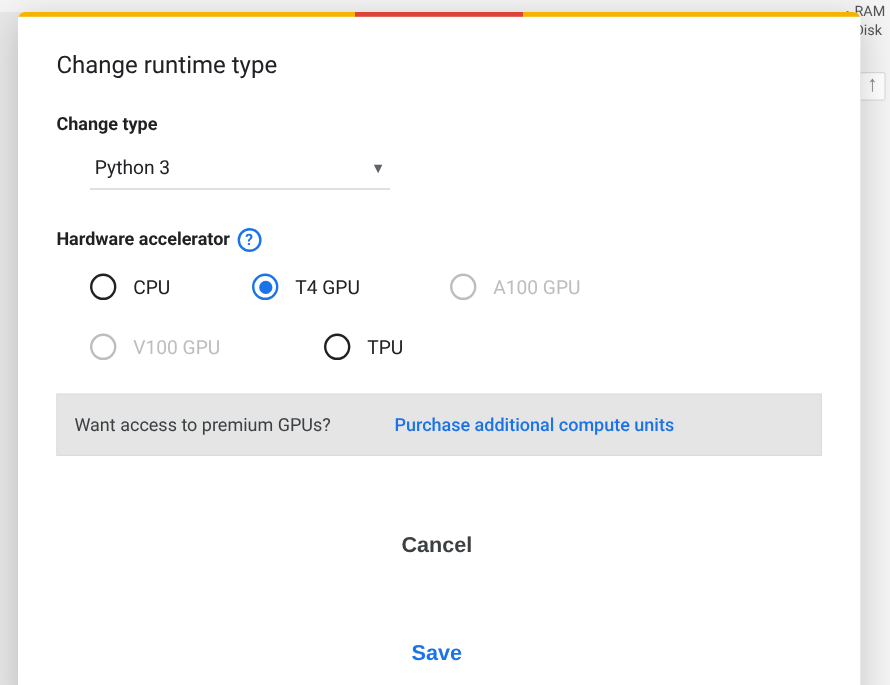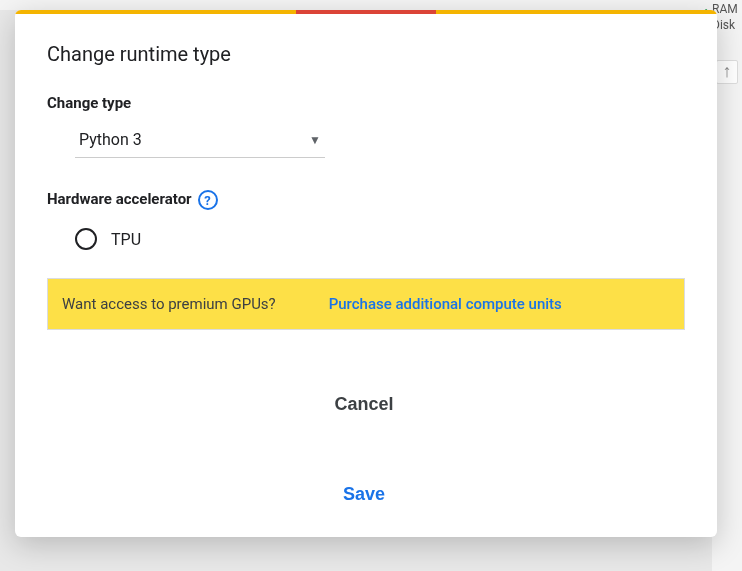--- a/index.html
+++ b/index.html
@@ -160,21 +160,21 @@
     }
     .radio-label {
       font-size: 16px;
       color: #202124;
     }
     .radio-label.disabled {
       color: #bdbdbd;
     }
     .promo-box {
       border: 1px solid #dadce0;
-      background: #fde047;
+      background: #e5e5e5;
       padding: 16px 14px;
       margin-top: 4px;
       display: flex;
       align-items: center;
       gap: 14px;
       font-size: 15px;
     }
     .promo-text { color: #3c4043; }
     .promo-link {
       color: #1a73e8;
@@ -222,20 +222,38 @@
       <span class="select-caret">▼</span>
     </div>
 
     <div class="section-label section-label-row">
       <span>Hardware accelerator</span>
       <span class="help-icon">?</span>
     </div>
 
     <div class="radio-grid">
       <div class="radio-row">
+        <label class="radio-option col-0">
+          <span class="radio-circle"></span>
+          <span class="radio-label">CPU</span>
+        </label>
+        <label class="radio-option col-1">
+          <span class="radio-circle selected"></span>
+          <span class="radio-label">T4 GPU</span>
+        </label>
+        <label class="radio-option col-2 disabled">
+          <span class="radio-circle disabled"></span>
+          <span class="radio-label disabled">A100 GPU</span>
+        </label>
+      </div>
+      <div class="radio-row">
+        <label class="radio-option disabled" style="width:195px">
+          <span class="radio-circle disabled"></span>
+          <span class="radio-label disabled">V100 GPU</span>
+        </label>
         <label class="radio-option">
           <span class="radio-circle"></span>
           <span class="radio-label">TPU</span>
         </label>
       </div>
     </div>
 
     <div class="promo-box">
       <span class="promo-text">Want access to premium GPUs?</span>
       <span class="promo-link">Purchase additional compute units</span>

